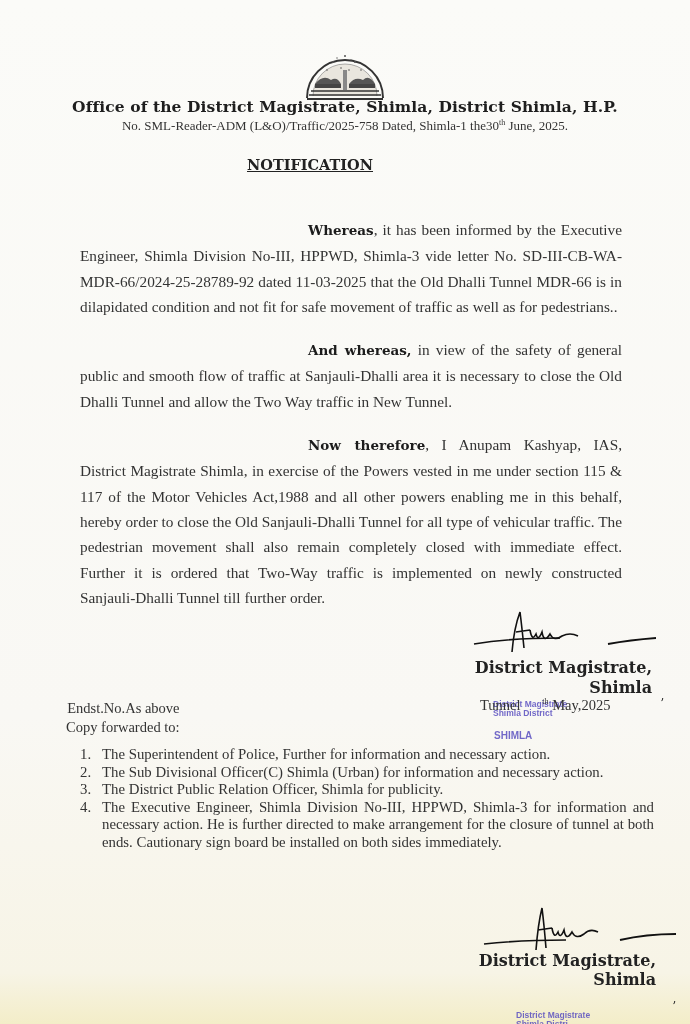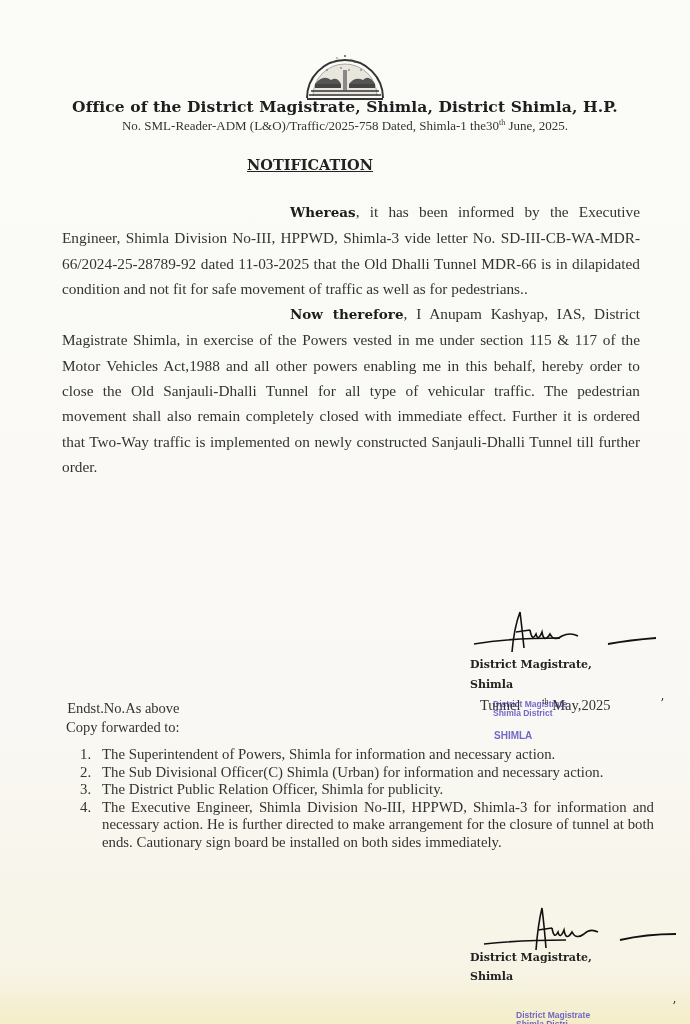--- a/index.html
+++ b/index.html
@@ -15,24 +15,24 @@
   .office-title { position:absolute; left:0; width:690px; top:97px; text-align:center;
     font-weight:bold; font-size:15.5px; letter-spacing:0.1px; color:#1e1e1e; }
   .ref-line { position:absolute; left:0; width:690px; top:118px; text-align:center;
     font-family:"Liberation Serif", serif; font-size:13px; color:#333; }
   .ref-line sup { font-size:8px; }
   .notif-title { position:absolute; left:0; width:620px; top:156px; text-align:center;
     font-weight:bold; font-size:14.5px; text-decoration:underline; color:#222; }
   .body-text { position:absolute; left:62px; width:578px;
     font-family:"Liberation Serif", serif; font-size:15.3px; line-height:25.3px;
     text-align:justify; color:#333; }
-  .para { margin:0; }
+  .para { margin:18px; }
   .indent { text-indent:228px; }
   .lead { font-weight:bold; color:#1c1c1c; font-family:"DejaVu Serif", serif; font-size:13.5px; }
-  .sig-block { position:absolute; text-align:left; font-family:"DejaVu Serif", serif; font-weight:bold; font-size:11px; color:#222; }
+  .sig-block { position:absolute; text-align:right; font-family:"DejaVu Serif", serif; font-weight:bold; font-size:16px; color:#222; }
   .sig-scribble { position:absolute; }
   .stamp { position:absolute; color:#5a4fc0; font-family:"Liberation Sans", sans-serif; font-size:8.5px; line-height:9px; font-weight:bold; opacity:0.85;margin-top:48px; }
   .dated-line { position:absolute; left:480px; top:697px; width:172px; font-family:"Liberation Serif", serif; font-size:14.5px; color:#333; }
   .dated-line sup { font-size:8px; }
   .endst { position:absolute; left:66px; top:699px; font-family:"Liberation Serif", serif; font-size:14.5px; color:#333; line-height:19px;text-align:right; }
   .copy-list { position:absolute; left:80px; top:746px; width:574px; margin:0; padding:0; list-style:none;
     font-family:"Liberation Serif", serif; font-size:14.8px; line-height:17.6px; color:#333; }
   .copy-list li { display:flex; text-align:justify; }
   .copy-list .num { width:22px; flex:none; }
   .copy-list .txt { flex:1; }
@@ -67,20 +67,21 @@
     <line x1="4" y1="59" x2="80" y2="59" stroke="#333" stroke-width="2"></line>
   </svg>
 
   <div class="office-title">Office of the District Magistrate, Shimla, District Shimla, H.P.</div>
   <div class="ref-line"><span>No. SML-Reader-ADM (L&amp;O)/Traffic/2025-758  Dated, Shimla-1 the30</span><sup>th</sup><span> June, 2025.</span></div>
 
   <div class="notif-title">NOTIFICATION</div>
 
   <div class="body-text" style="top:199px;">
     <p class="para indent"><span class="lead">Whereas</span><span>, it has been informed by the Executive Engineer, Shimla Division No-III, HPPWD, Shimla-3 vide letter No. SD-III-CB-WA-MDR-66/2024-25-28789-92 dated 11-03-2025 that the Old Dhalli Tunnel MDR-66 is in dilapidated condition and not fit for safe movement of traffic as well as for pedestrians..</span></p>
+    <p class="para indent"><span class="lead">And whereas,</span><span> in view of the safety of general public and smooth flow of traffic at Sanjauli-Dhalli area it is necessary to close the Old Dhalli Tunnel and allow the Two Way traffic in New Tunnel.</span></p>
     <p class="para indent"><span class="lead">Now therefore</span><span>, I  Anupam Kashyap, IAS, District Magistrate Shimla, in exercise of the Powers vested in me under section 115 &amp; 117 of  the Motor Vehicles Act,1988 and all other powers enabling me in this behalf, hereby order to close the Old Sanjauli-Dhalli Tunnel for all type of vehicular traffic. The pedestrian movement shall also remain completely closed with immediate effect. Further it is ordered that Two-Way traffic is implemented on newly constructed Sanjauli-Dhalli Tunnel till further order.</span></p>
   </div>
 
   <svg class="sig-scribble" style="left:470px; top:608px;" width="190" height="48" viewBox="0 0 190 48">
     <path d="M4 36 Q40 30 90 30" fill="none" stroke="#111" stroke-width="1.6"></path>
     <path d="M42 44 Q44 20 50 4 Q52 20 54 40 M46 24 L60 22 M60 22 Q62 34 66 26 Q68 34 72 24 Q74 36 80 26 Q84 34 92 28 Q100 24 108 28" fill="none" stroke="#111" stroke-width="1.6"></path>
     <path d="M138 36 Q160 32 186 30" fill="none" stroke="#111" stroke-width="1.8"></path>
   </svg>
   <div class="stamp" style="left:493px; top:652px;">
     <div>District Magistrate</div>
@@ -93,21 +94,21 @@
   <span class="tick" style="left:660px; top:697px;">ʼ</span>
 
   <div class="endst">
     <div>Endst.No.As above</div>
     <div>Copy forwarded to:</div>
   </div>
 
   <ul class="copy-list">
     <li>
         <span class="num">1.</span>
-        <span class="txt">The Superintendent of Powers, Shimla for information and necessary action.</span>
+        <span class="txt">The Superintendent of Police, Further for information and necessary action.</span>
       </li>
     <li>
         <span class="num">2.</span>
         <span class="txt">The Sub Divisional Officer(C) Shimla (Urban) for information and necessary action.</span>
       </li>
     <li>
         <span class="num">3.</span>
         <span class="txt">The District Public Relation Officer, Shimla for publicity.</span>
       </li>
     <li>

